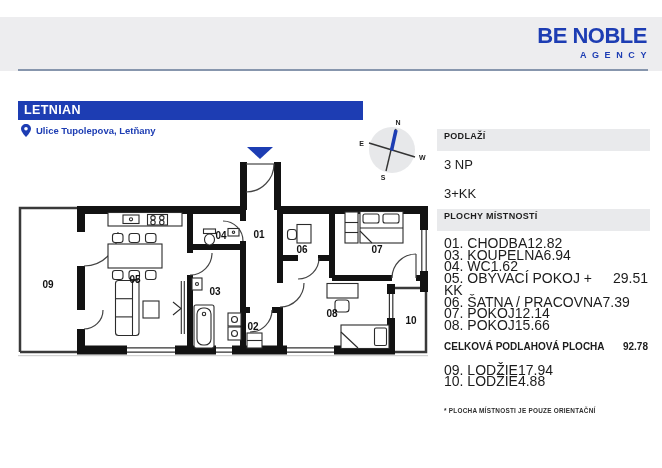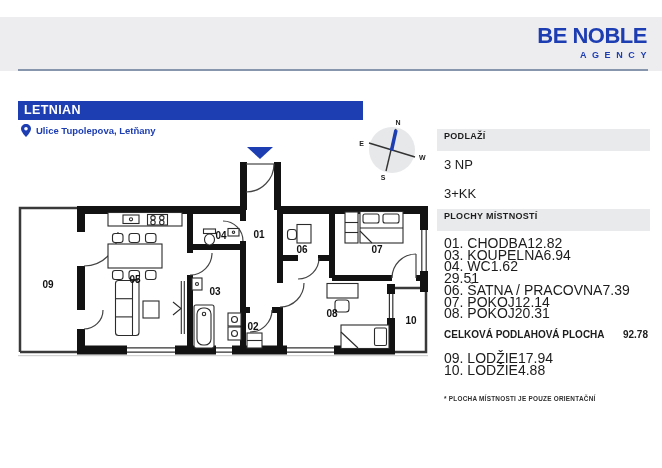--- a/index.html
+++ b/index.html
@@ -262,33 +262,34 @@
       </div>
       <div class="row">
         <span>03. KOUPELNA</span>
         <span class="area">6.94</span>
       </div>
       <div class="row">
         <span>04. WC</span>
         <span class="area">1.62</span>
       </div>
       <div class="row">
+        <span>05. OBÝVACÍ POKOJ + KK</span>
         <span class="area">29.51</span>
       </div>
       <div class="row">
         <span>06. ŠATNA / PRACOVNA</span>
         <span class="area">7.39</span>
       </div>
       <div class="row">
         <span>07. POKOJ</span>
         <span class="area">12.14</span>
       </div>
       <div class="row">
         <span>08. POKOJ</span>
-        <span class="area">20.31</span>
+        <span class="area">15.66</span>
       </div>
     </div>
 
     <div class="total-row">
       <span>CELKOVÁ PODLAHOVÁ PLOCHA</span>
       <span class="area">92.78</span>
     </div>
 
     <div class="balcony-list">
       <div class="row">

